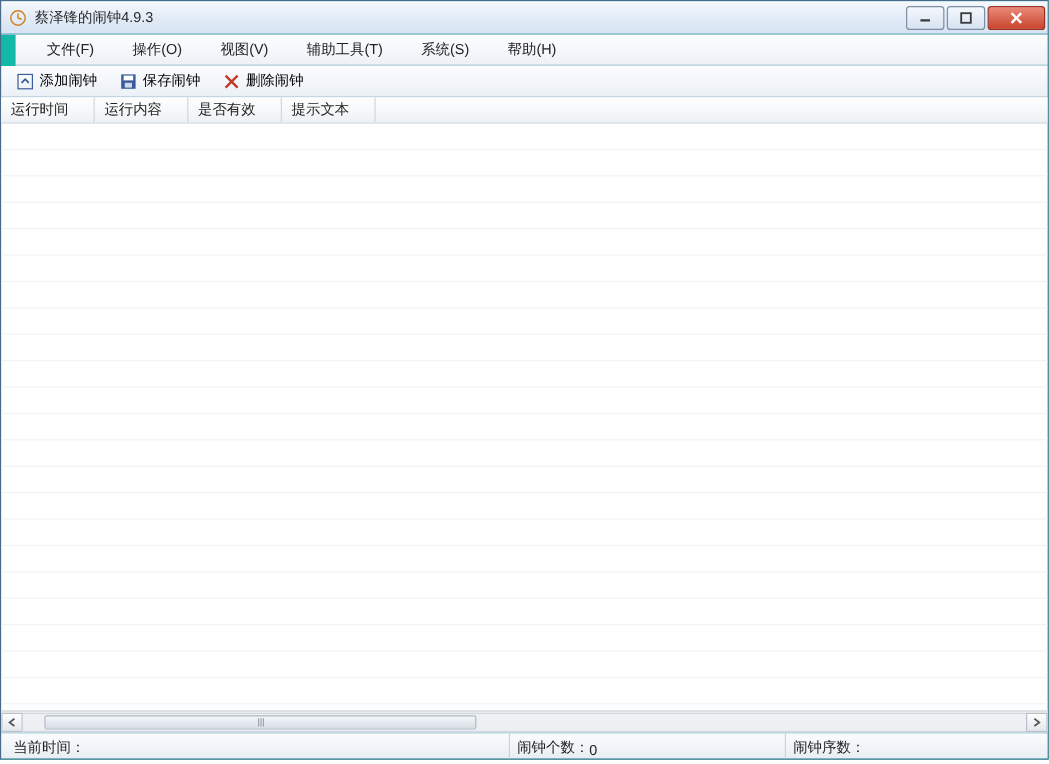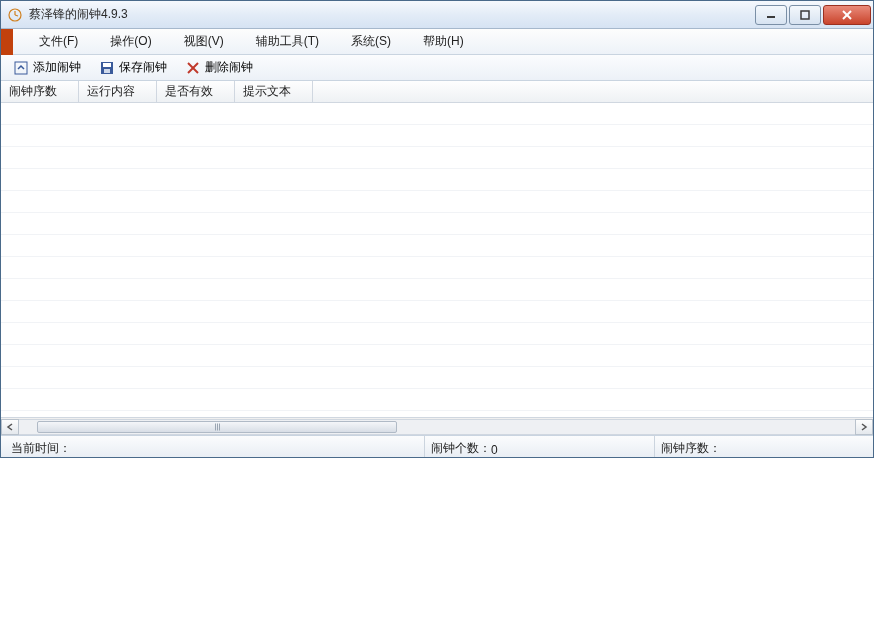--- a/index.html
+++ b/index.html
@@ -1,17 +1,17 @@
 <!DOCTYPE html>
 <html><head>
 <meta charset="utf-8">
 <style>
   * { box-sizing: border-box; margin: 0; padding: 0; }
   html, body { width: 874px; height: 637px; font-family: "Microsoft YaHei", SimSun, Arial, sans-serif; font-size: 12px; overflow: hidden; }
-  .window { width: 874px; height: 458px; background: #c2410c; border: 1px solid #4a6a8a; display: flex; flex-direction: column; }
+  .window { width: 874px; height: 633px; background: #14b8a6; border: 1px solid #4a6a8a; display: flex; flex-direction: column; }
   .titlebar { height: 28px; background: linear-gradient(to bottom, #f6f9fd 0%, #e3ecf7 50%, #d6e3f3 100%); display: flex; align-items: center; padding: 0 2px 0 6px; border-bottom: 1px solid #a6b8cc; }
   .titlebar .app-icon { width: 16px; height: 16px; margin-right: 6px; display: inline-flex; align-items: center; justify-content: center; }
   .titlebar .title { flex: 1; color: #2a2a2a; font-size: 12px; }
   .win-controls { display: flex; gap: 2px; }
   .win-btn { width: 32px; height: 20px; border: 1px solid #7a8fa6; border-radius: 3px; background: linear-gradient(to bottom, #f4f8fc, #d7e3f1); display: flex; align-items: center; justify-content: center; cursor: pointer; }
   .win-btn.close { background: linear-gradient(to bottom, #e98a7a, #c9442c); border-color: #9a3020; width: 48px; }
   .win-btn.close svg path, .win-btn.close svg line { stroke: #fff; }
   .menubar { height: 26px; background: linear-gradient(to bottom, #fdfdfd, #edf2f8); display: flex; align-items: center; padding: 0 10px; border-bottom: 1px solid #c9d4e0; margin-left: 12px; }
   .menu-item { padding: 3px 16px; color: #222; cursor: default; }
   .toolbar { height: 26px; background: linear-gradient(to bottom, #fbfcfe, #ecf1f7); display: flex; align-items: center; padding: 0 6px; border-bottom: 1px solid #c9d4e0; }
@@ -104,21 +104,21 @@
           <line x1="2" y1="2" x2="12" y2="12" stroke="#c0392b" stroke-width="2"></line>
           <line x1="12" y1="2" x2="2" y2="12" stroke="#c0392b" stroke-width="2"></line>
         </svg>
       </span>
       <span>删除闹钟</span>
     </div>
   </div>
 
   <div class="content">
     <div class="col-headers">
-      <div class="col-header" style="width:78px">闹钟序数</div>
+      <div class="col-header" style="width:78px">运行时间</div>
       <div class="col-header" style="width:78px">运行内容</div>
       <div class="col-header" style="width:78px">是否有效</div>
       <div class="col-header" style="width:78px;flex:0 0 auto">提示文本</div>
     </div>
     <div class="grid">
       <div class="row"></div>
         <div class="row"></div>
         <div class="row"></div>
         <div class="row"></div>
         <div class="row"></div>

